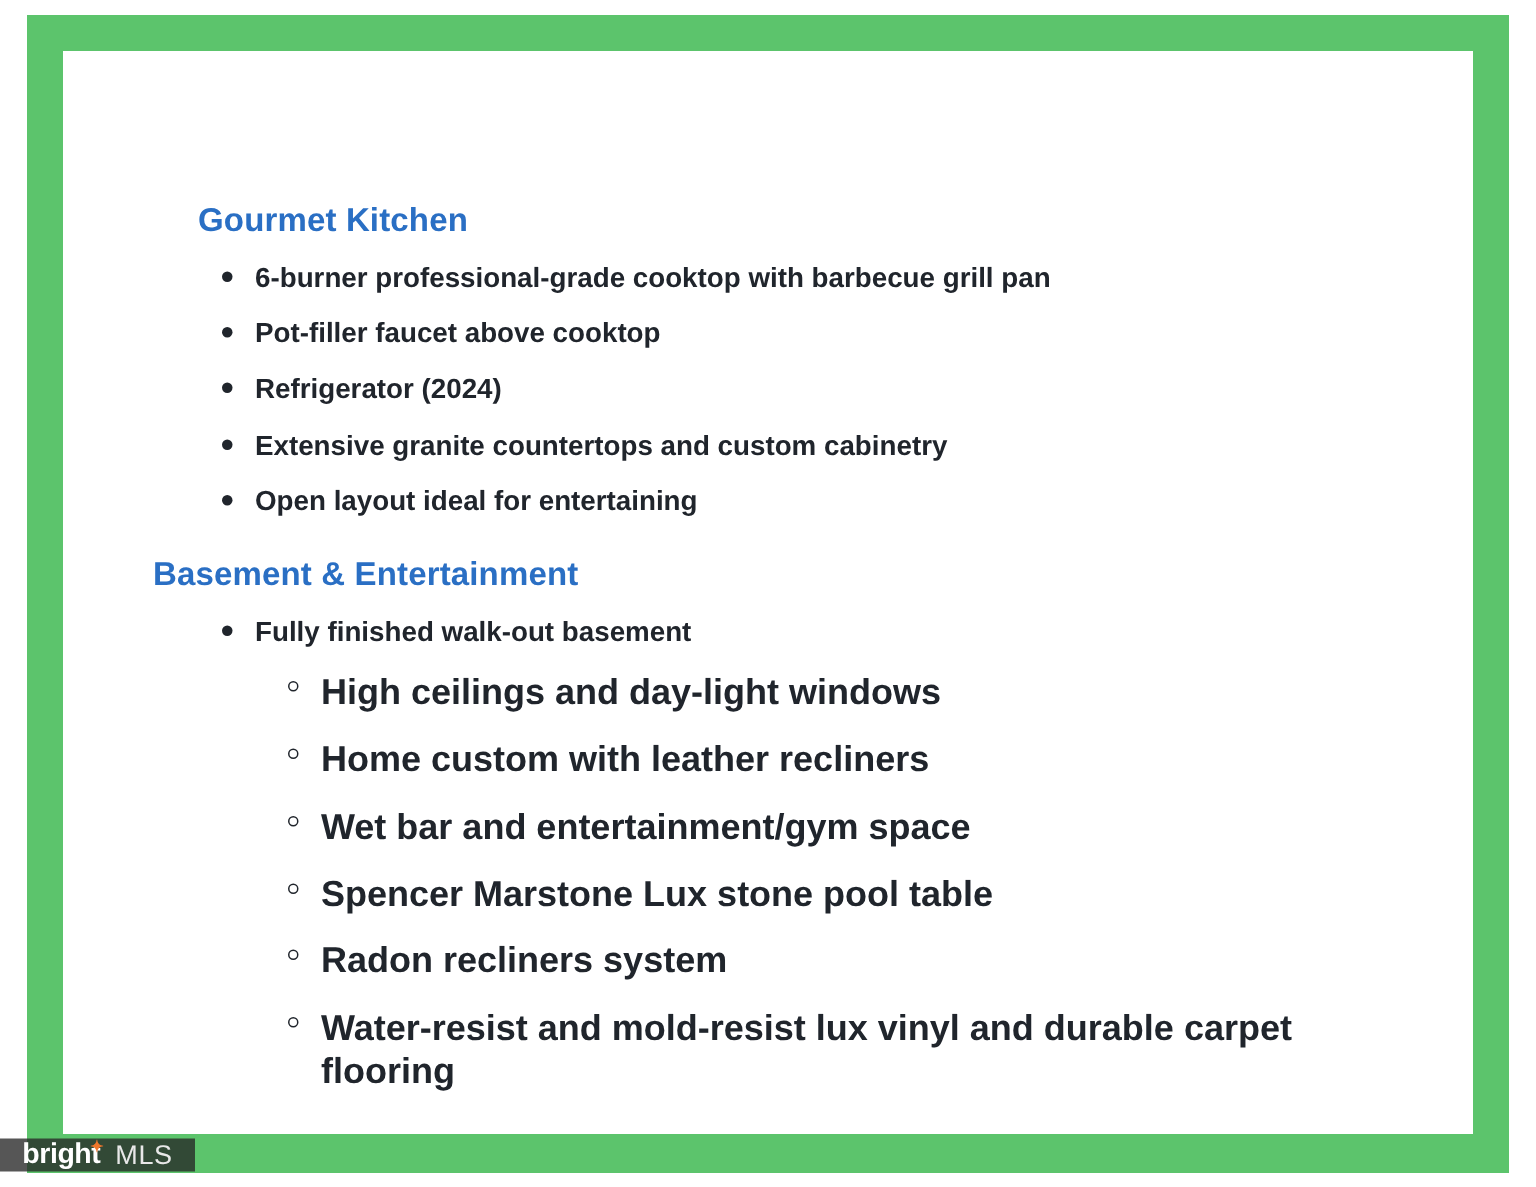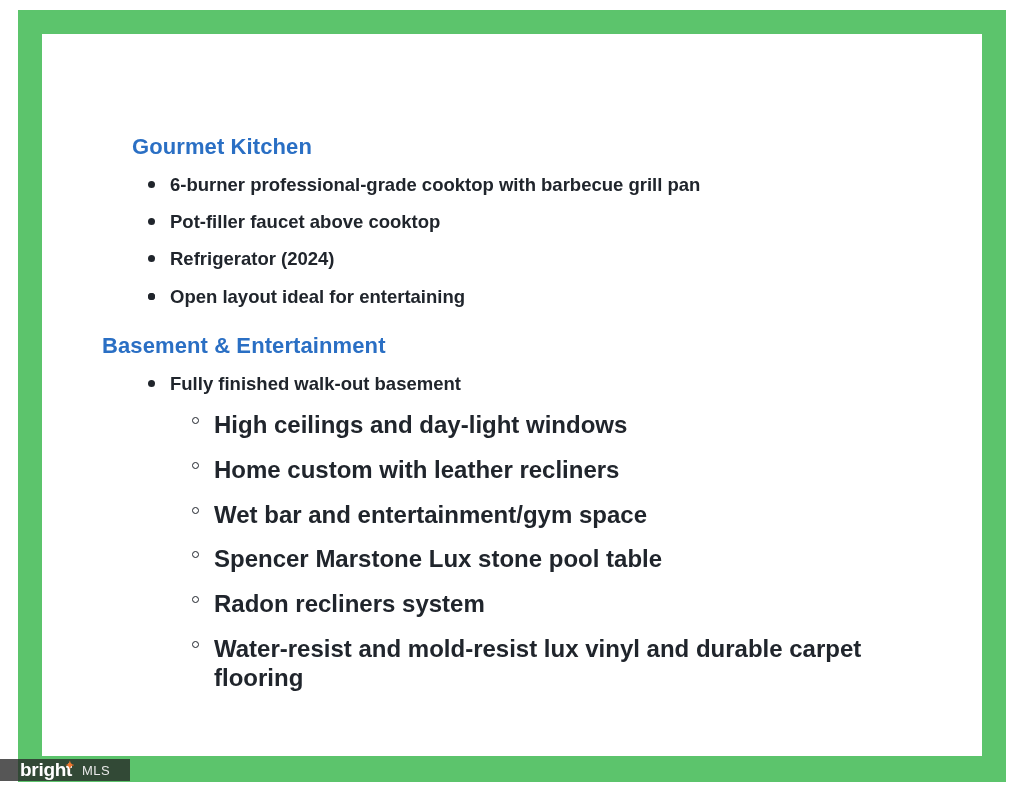--- a/index.html
+++ b/index.html
@@ -147,21 +147,21 @@
   .watermark .wm-spark {
     position: absolute;
     right: -2px;
     top: 1px;
     color: #f0762b;
     font-size: 11px;
     line-height: 1;
   }
   .watermark .wm-mls {
     color: #e8e8e8;
-    font-size: 13px;
+    font-size: 18px;
     letter-spacing: 0.4px;
     margin-left: 6px;
   }
 </style>
 </head>
 <body>
 
 <div class="slide-frame">
   <div class="slide-page">
 
@@ -177,20 +177,21 @@
           <li>
             <span class="bullet-dot"></span>
             <span>Pot-filler faucet above cooktop</span>
           </li>
           <li>
             <span class="bullet-dot"></span>
             <span>Refrigerator (2024)</span>
           </li>
           <li>
             <span class="bullet-dot"></span>
+            <span>Extensive granite countertops and custom cabinetry</span>
           </li>
           <li>
             <span class="bullet-dot"></span>
             <span>Open layout ideal for entertaining</span>
           </li>
         </ul>
       </div>
 
       <div class="spacer-top"></div>
 

